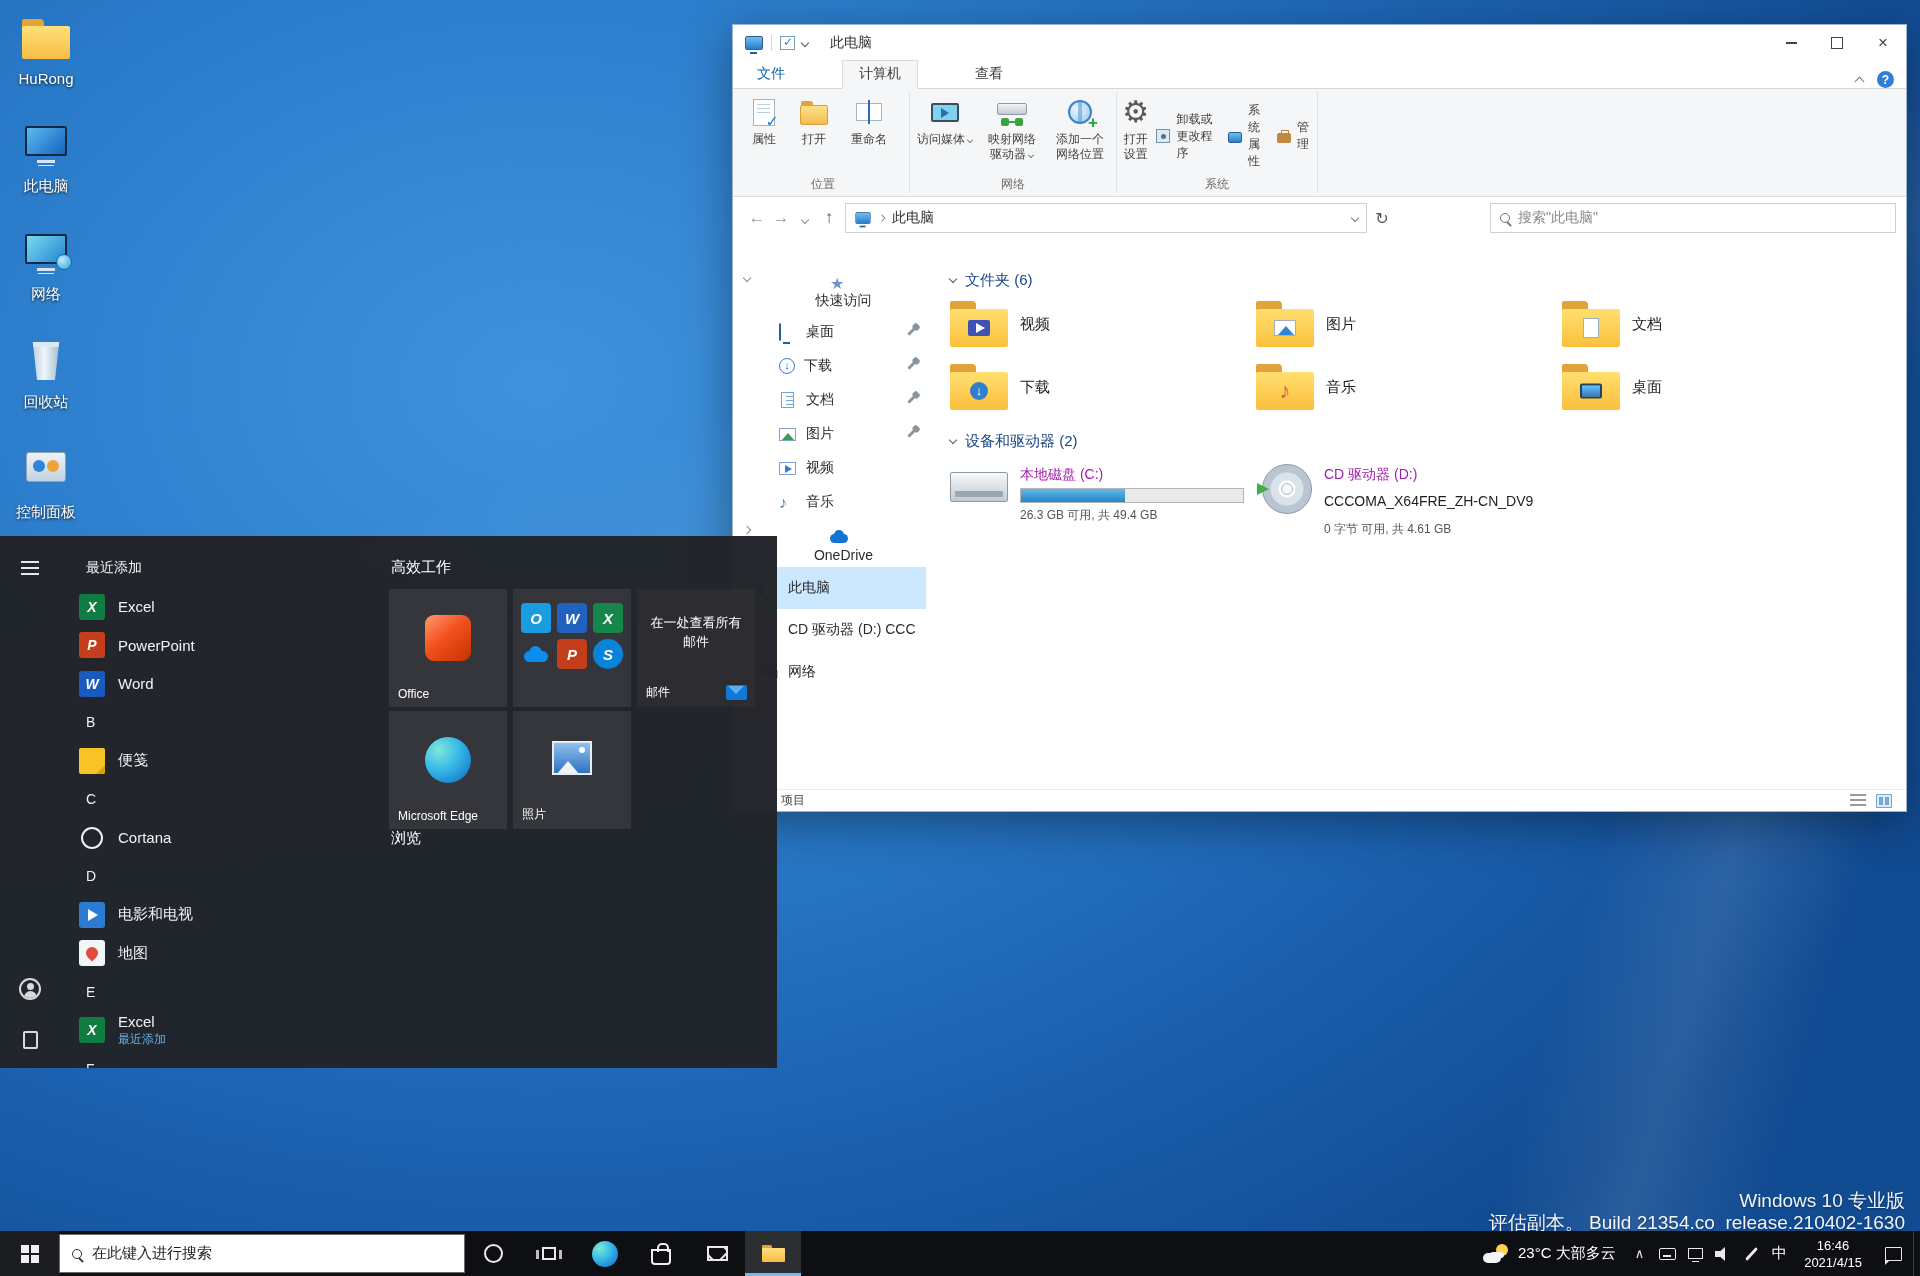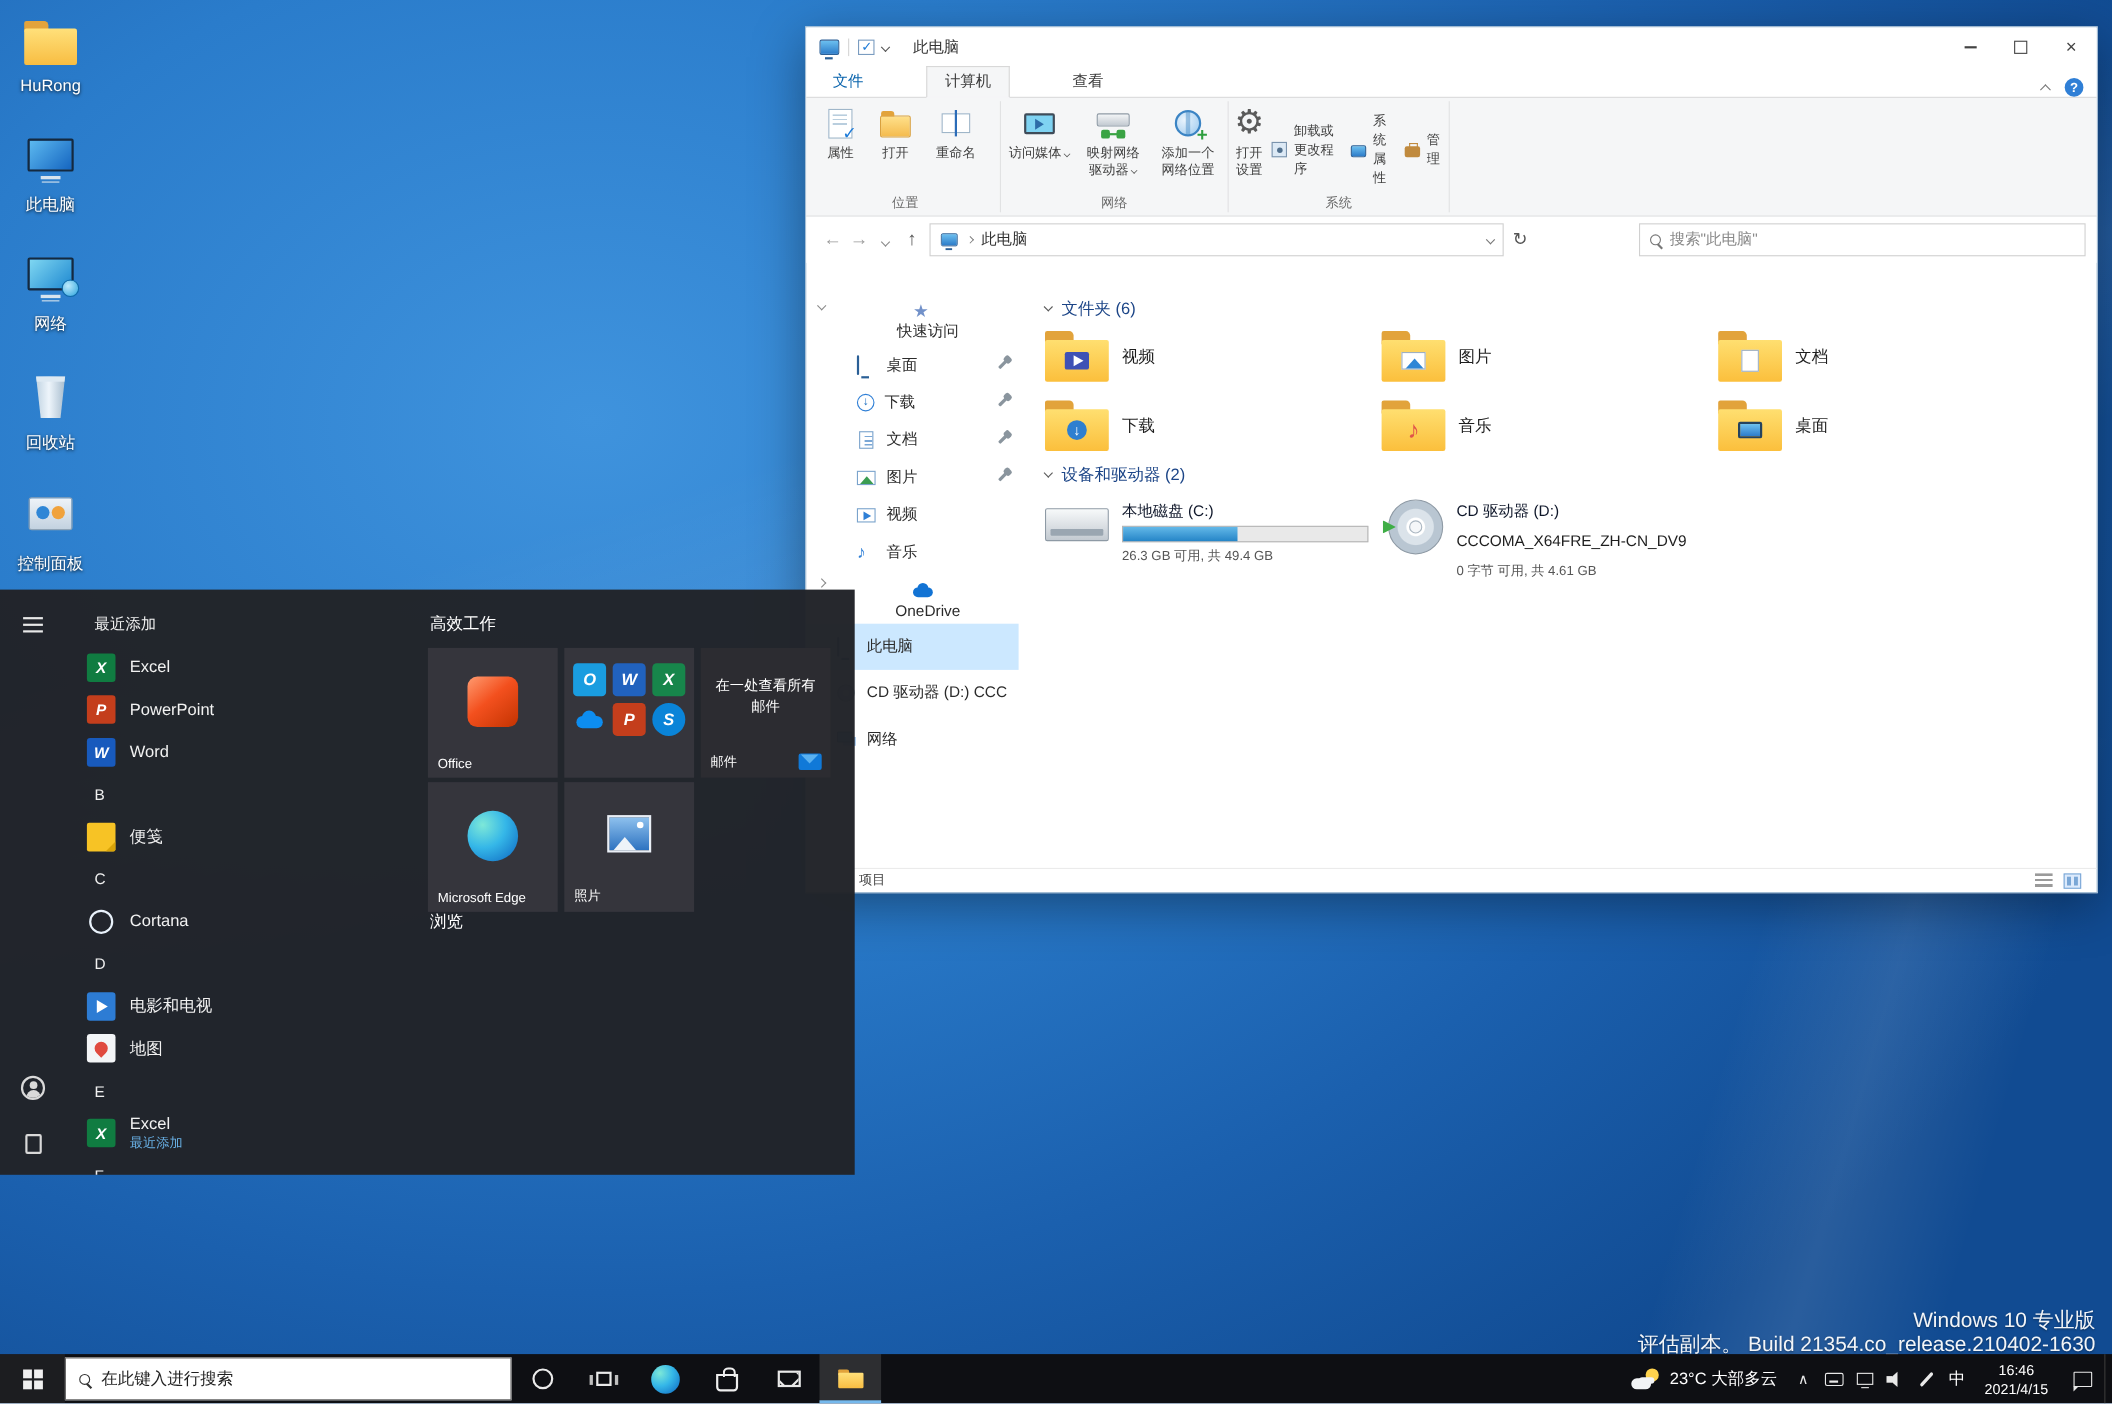--- a/index.html
+++ b/index.html
@@ -156,21 +156,21 @@
   .fov-mus::after { content:"♪"; }
   .fov-desk { width:22px; height:15px; border:2px solid #24435f; border-radius:2px; background:linear-gradient(#6cc0f0,#2d7cc9); }
   .devrow { display:grid; grid-template-columns:306px 306px; margin-top:12px; }
   .drive { display:flex; gap:12px; }
   .hdd { width:58px; height:30px; background:linear-gradient(#f7f9fa,#c3cad1); border:1px solid #8e9aa5; border-radius:2px; position:relative; margin-top:8px; flex:none; }
   .hdd::after { content:""; position:absolute; left:4px; right:4px; bottom:4px; height:6px; background:#9aa6b1; border-radius:1px; }
   .disc { width:50px; height:50px; border-radius:50%; background:radial-gradient(circle,#fff 0 8px,#dbe3ea 9px 16px,#b9c6d2 17px 24px,#98a9b9 25px); border:1px solid #8e9aa5; position:relative; flex:none; margin-left:6px; }
   .disc::after { content:""; position:absolute; left:50%; top:50%; width:10px; height:10px; transform:translate(-50%,-50%); background:#f5f7f9; border-radius:50%; border:1px solid #aab6c1; }
   .disc::before { content:""; position:absolute; left:-6px; top:18px; width:12px; height:12px; background:#3fae46; clip-path:polygon(0 0,100% 50%,0 100%); }
   .dmeta { display:flex; flex-direction:column; gap:4px; font-size:12px; color:#555; padding-top:2px; }
-  .dname { font-size:14px; color:#0f172a; }
+  .dname { font-size:14px; color:#a21caf; }
   .dname2 { font-size:14px; color:#1e1e1e; }
   .dbar { width:224px; height:15px; border:1px solid #b5b5b5; background:#e9e9e9; }
   .dfill { height:100%; background:linear-gradient(#63b8e8,#2585c7); }
 
   .statusbar { height:22px; border-top:1px solid #ebebeb; display:flex; align-items:center; font-size:12px; color:#444; position:relative; }
   .stext { position:absolute; left:48px; }
   .sviews { margin-left:auto; display:flex; gap:10px; padding-right:14px; }
   .sv { width:16px; height:14px; position:relative; }
   .sv-list { background:repeating-linear-gradient(#9a9a9a 0 2px, transparent 2px 5px); }
   .sv-thumb { border:1px solid #7aa7d6; background:#dceafc; }
@@ -551,21 +551,21 @@
             <span>音乐</span>
           </div>
           <div class="fitem">
             <span class="bf">
                 <span class="fov fov-desk"></span>
               </span>
             <span>桌面</span>
           </div>
         </div>
 
-        <div class="sechdr" style="margin-top:8px;">
+        <div class="sechdr" style="margin-top:18px;">
           <span class="cv cv-d"></span>
           <span>设备和驱动器 (2)</span>
         </div>
         <div class="devrow">
           <div class="drive">
             <span class="hdd"></span>
             <div class="dmeta">
               <span class="dname">本地磁盘 (C:)</span>
               <div class="dbar">
                 <div class="dfill" style="width: 47%;"></div>

